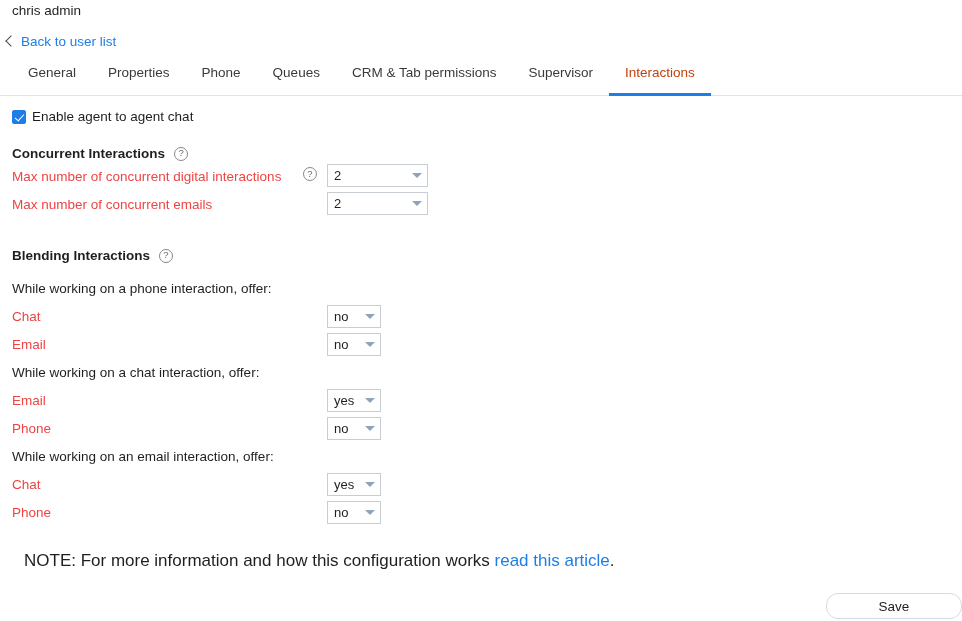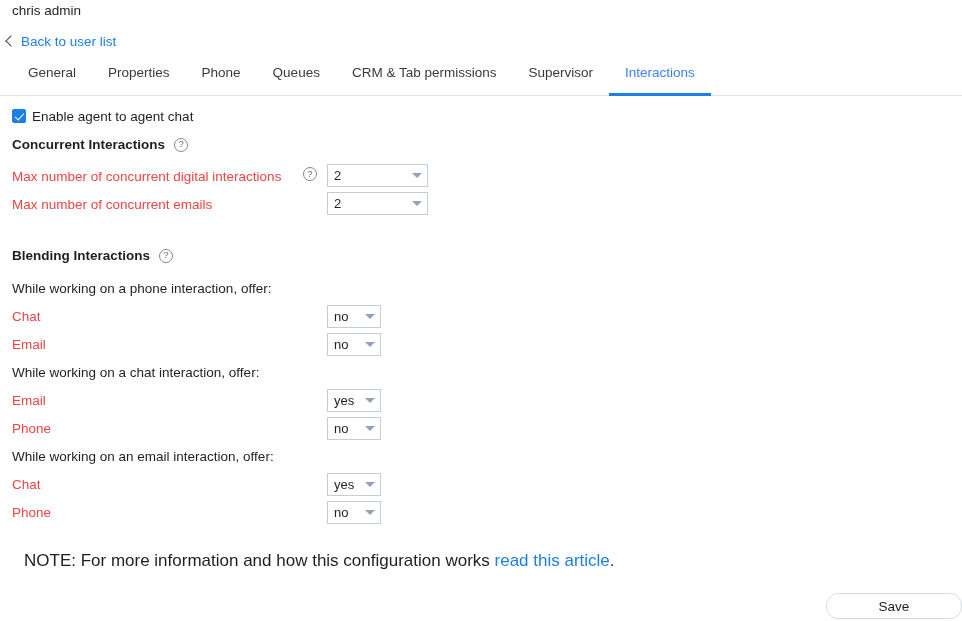--- a/index.html
+++ b/index.html
@@ -81,21 +81,21 @@
     height: 31px;
     padding: 0 16px;
     font-size: 13.5px;
     color: #3b3a39;
     display: flex;
     align-items: flex-start;
     cursor: pointer;
     white-space: nowrap;
     line-height: 18px;
   }
-  .tab.active { color: #3b82f6; }
+  .tab.active { color: #c2410c; }
   .tab.active::after {
     content: "";
     position: absolute;
     left: 0;
     right: 0;
     bottom: -1px;
     height: 3px;
     background: #1d7ee8;
   }
 
@@ -105,20 +105,21 @@
     left: 0;
     top: 96px;
     width: 962px;
   }
 
   .row-checkbox {
     position: absolute;
     left: 12px;
     top: 13px;
     display: flex;
+    align-items: center;
     gap: 6px;
     cursor: pointer;
   }
   .cbox {
     width: 14px;
     height: 14px;
     background: #1d7ee8;
     border: 1px solid #1d7ee8;
     border-radius: 2px;
     position: relative;
@@ -282,21 +283,21 @@
       <div class="tab active">Interactions</div>
     </div>
 
   <div class="content">
 
     <div class="row-checkbox">
       <span class="cbox"></span>
       <span class="cbox-label">Enable agent to agent chat</span>
     </div>
 
-    <div class="section-title" style="top:41px;justify-content:flex-end;">
+    <div class="section-title" style="top:50px;justify-content:flex-end;">
       <span>Concurrent Interactions</span>
       <span class="help-icon">
           <span>?</span>
         </span>
     </div>
 
     <div class="field-label" style="top:72px;">Max number of concurrent digital interactions</div>
     <div class="inline-help" style="left:303px; top:71px;">
       <span class="help-icon">
           <span>?</span>

